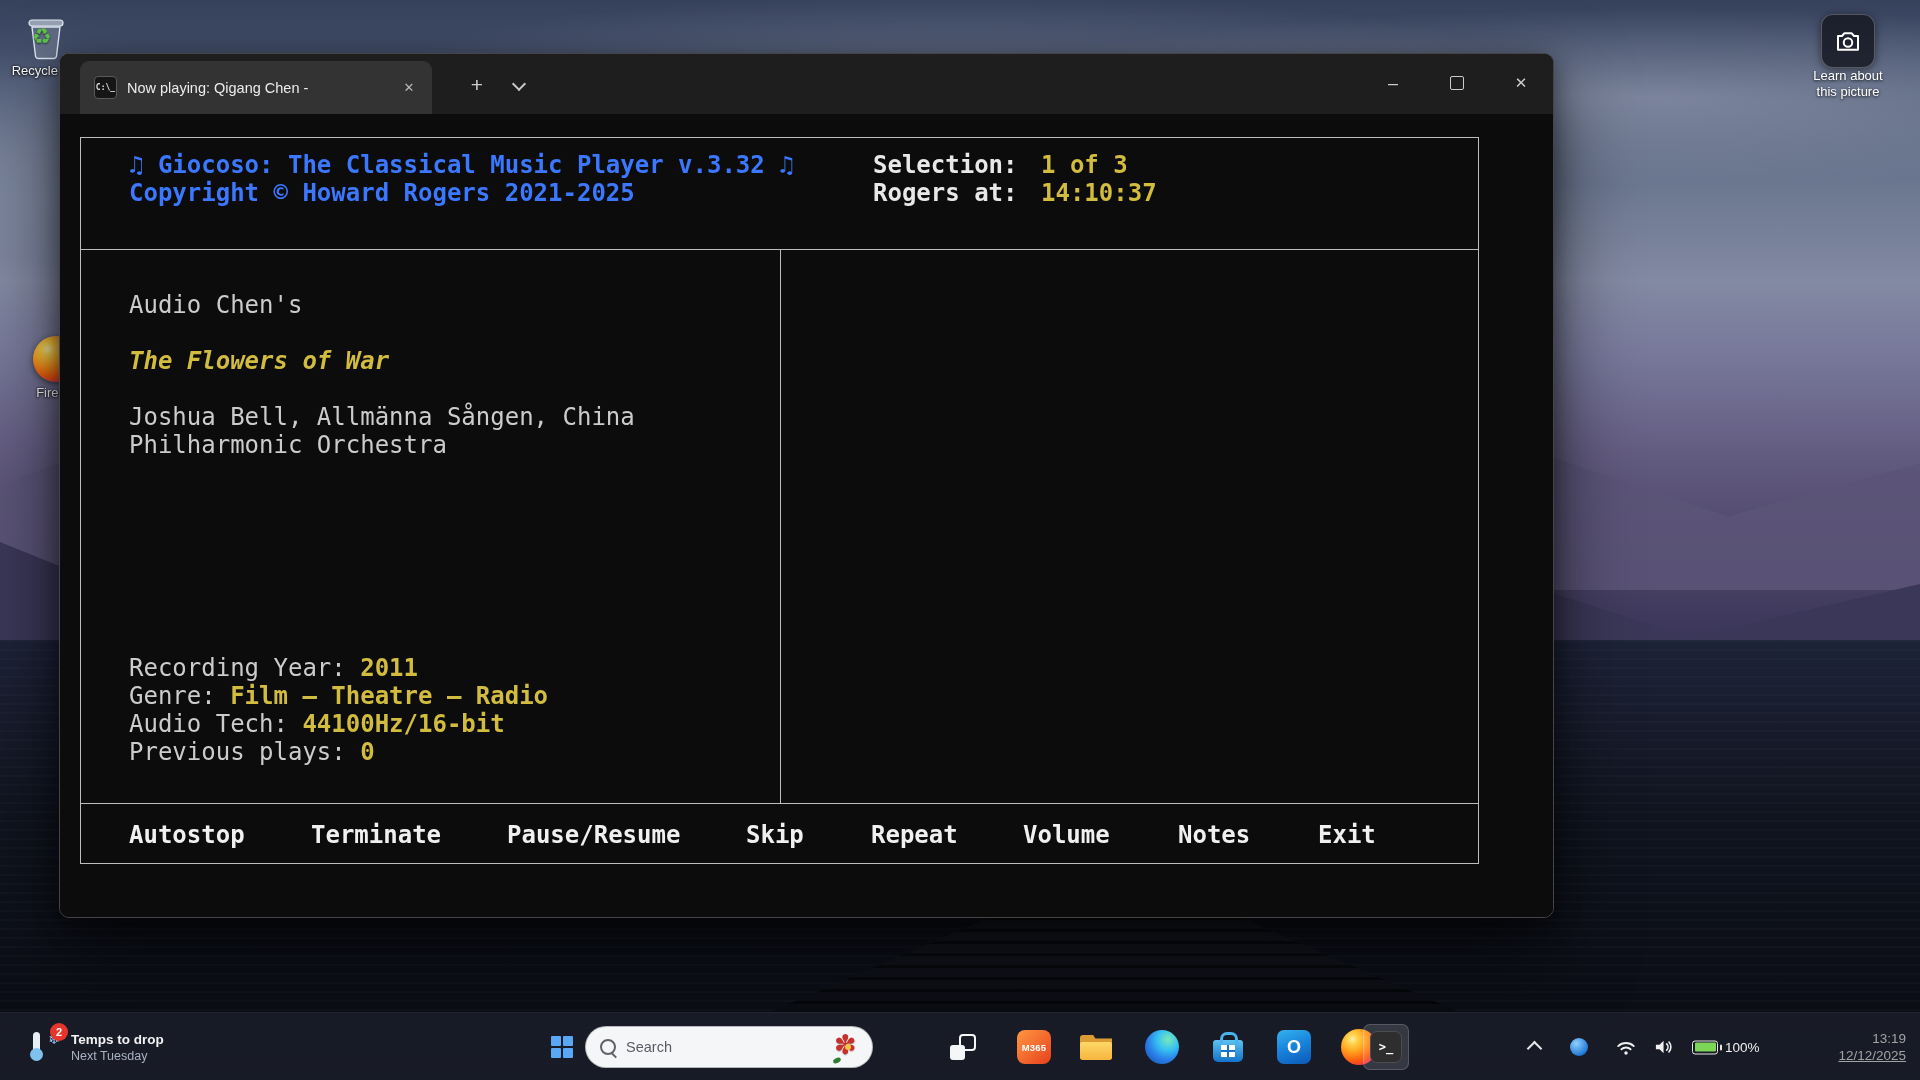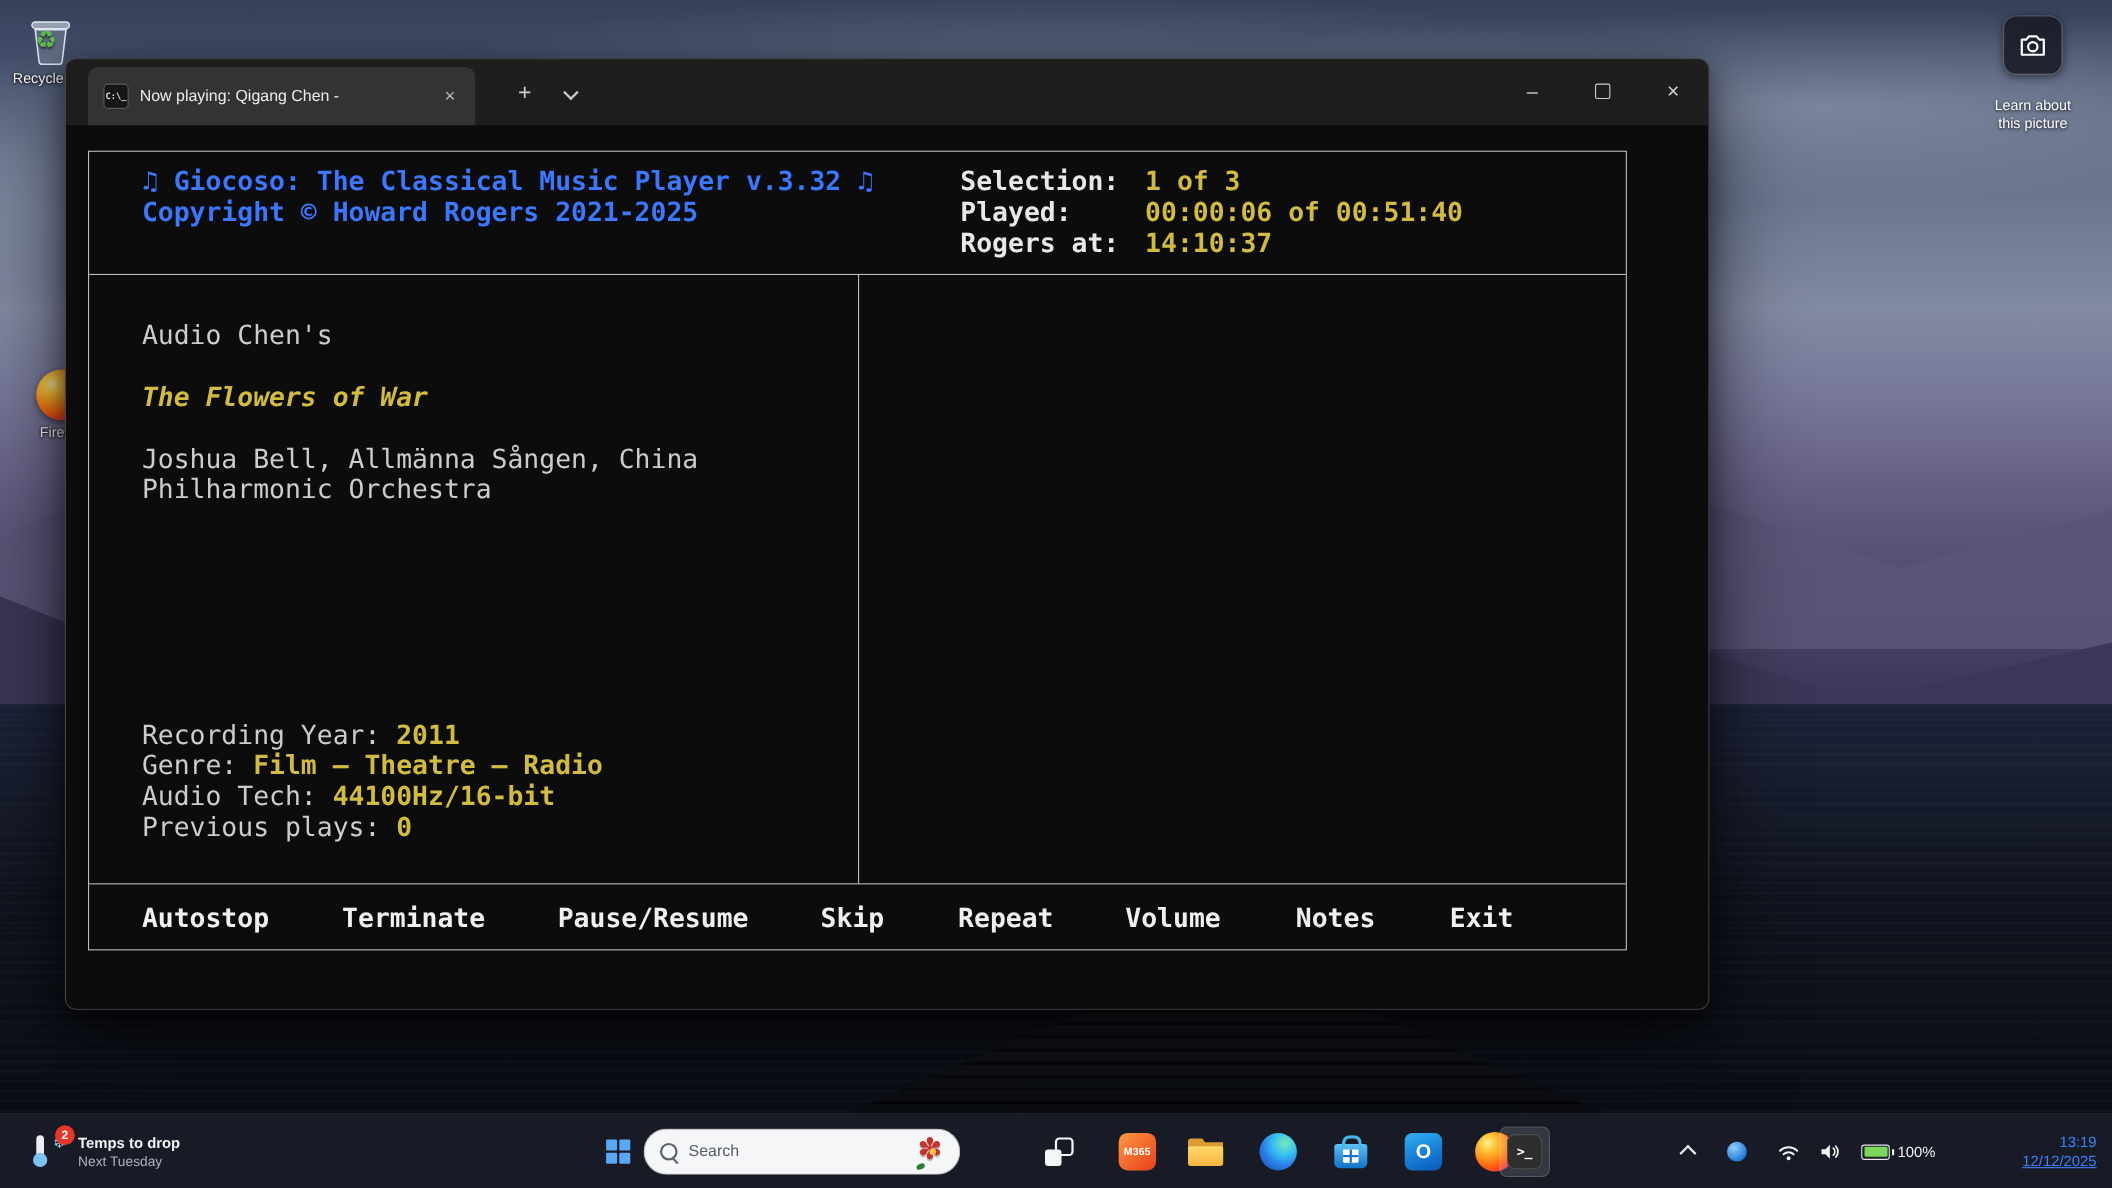--- a/index.html
+++ b/index.html
@@ -37,21 +37,21 @@
   .desk-icon{position:absolute;width:80px;display:flex;flex-direction:column;align-items:center;gap:3px;cursor:default;}
   .desk-label{font-size:13px;line-height:15px;color:#fff;text-align:center;
     text-shadow:0 1px 3px rgba(0,0,0,.95), 0 0 2px rgba(0,0,0,.8);}
   .recycle-pos{left:6px;top:12px;}
   .bin-wrap{position:relative;width:46px;height:48px;}
   .bin-glyph{position:absolute;left:9px;top:12px;font-size:22px;color:#5fc24d;text-shadow:0 1px 2px rgba(0,0,0,.6);}
   .ff-pos{left:16px;top:336px;}
   .ff-orb{width:46px;height:46px;border-radius:50%;
     background:radial-gradient(circle at 32% 28%, #fff2a8 0%, #ffd24a 14%, #ff9d1c 38%, #ff5a0f 62%, #e22850 84%, #a9246b 100%);
     box-shadow:0 2px 6px rgba(0,0,0,.5);}
-  .spotlight{position:absolute;left:1800px;top:14px;width:96px;display:flex;flex-direction:column;align-items:center;gap:20px;}
+  .spotlight{position:absolute;left:1800px;top:14px;width:96px;display:flex;flex-direction:column;align-items:center;gap:0;}
   .spot-icon{width:52px;height:52px;border-radius:12px;background:rgba(22,25,34,.85);
     border:1px solid rgba(255,255,255,.25);display:flex;align-items:center;justify-content:center;
     box-shadow:0 2px 8px rgba(0,0,0,.5);}
   .spot-label{font-size:13px;line-height:16px;color:#fff;text-align:center;width:88px;
     text-shadow:0 1px 3px rgba(0,0,0,.95);}
 
   
   .window{position:absolute;left:59px;top:53px;width:1493px;height:863px;border-radius:10px;
     background:#0c0c0c;border:1px solid #454545;overflow:hidden;
     box-shadow:0 32px 80px rgba(0,0,0,.6), 0 8px 24px rgba(0,0,0,.45);}
@@ -144,21 +144,21 @@
     display:flex;align-items:center;justify-content:center;}
   .term-ic{width:32px;height:32px;border-radius:7px;background:#2e2e2e;border:1px solid #4d4d4d;
     color:#fff;font:700 12px "DejaVu Sans Mono",monospace;display:flex;align-items:center;justify-content:center;box-sizing:border-box;}
   .tray-item{position:absolute;top:50%;transform:translateY(-50%);display:flex;align-items:center;justify-content:center;}
   .chev-up{width:9px;height:9px;border-left:2px solid #e8e8e8;border-top:2px solid #e8e8e8;transform:rotate(45deg);margin-top:3px;}
   .blue-dot{width:18px;height:18px;border-radius:50%;background:radial-gradient(circle at 35% 30%, #8fd0ff, #1b74d4 75%);}
   .batt-body{position:relative;width:24px;height:12px;border:1.5px solid #e8e8e8;border-radius:3px;}
   .batt-body::before{content:'';position:absolute;inset:1.5px;background:#7cd658;border-radius:1px;}
   .batt-body::after{content:'';position:absolute;right:-5px;top:3px;width:2.5px;height:6px;background:#e8e8e8;border-radius:1px;}
   .batt-text{margin-left:7px;font-size:13.5px;color:#f0f0f0;}
-  .clock{position:absolute;right:14px;top:50%;transform:translateY(-50%);text-align:right;color:#3b82f6;}
+  .clock{position:absolute;right:14px;top:50%;transform:translateY(-50%);text-align:right;color:#a3a3a3;}
   .clock .t{font-size:13.5px;line-height:17px;}
   .clock .d{font-size:13.5px;line-height:17px;text-decoration:underline;}
 </style>
 </head>
 <body>
 
 <div class="bg"></div>
 <div class="clouds"></div>
 <div class="ridge1"></div>
 <div class="ridge2"></div>
@@ -216,21 +216,20 @@
     <div class="hline h2"></div>
     <div class="vl"></div>
 
     <div class="banner">
       <div class="ln blue">♫ Giocoso: The Classical Music Player v.3.32 ♫</div>
       <div class="ln blue">Copyright © Howard Rogers 2021-2025</div>
     </div>
 
     <div class="status">
       <div class="ln"><span class="lab">Selection:</span><span class="gold">1 of 3</span></div>
-      <div class="ln"><span class="lab">Played:</span><span class="gold">00:00:06 of 00:51:40</span></div>
       <div class="ln"><span class="lab">Rogers at:</span><span class="gold">14:10:37</span></div>
     </div>
 
     <div class="composer">Audio Chen's</div>
     <div class="work">The Flowers of War</div>
     <div class="performers">Joshua Bell, Allmänna Sången, China Philharmonic Orchestra</div>
 
     <div class="details">
       <div class="ln"><span class="lab">Recording Year: </span><span class="gold">2011</span></div>
       <div class="ln"><span class="lab">Genre: </span><span class="gold">Film – Theatre – Radio</span></div>

